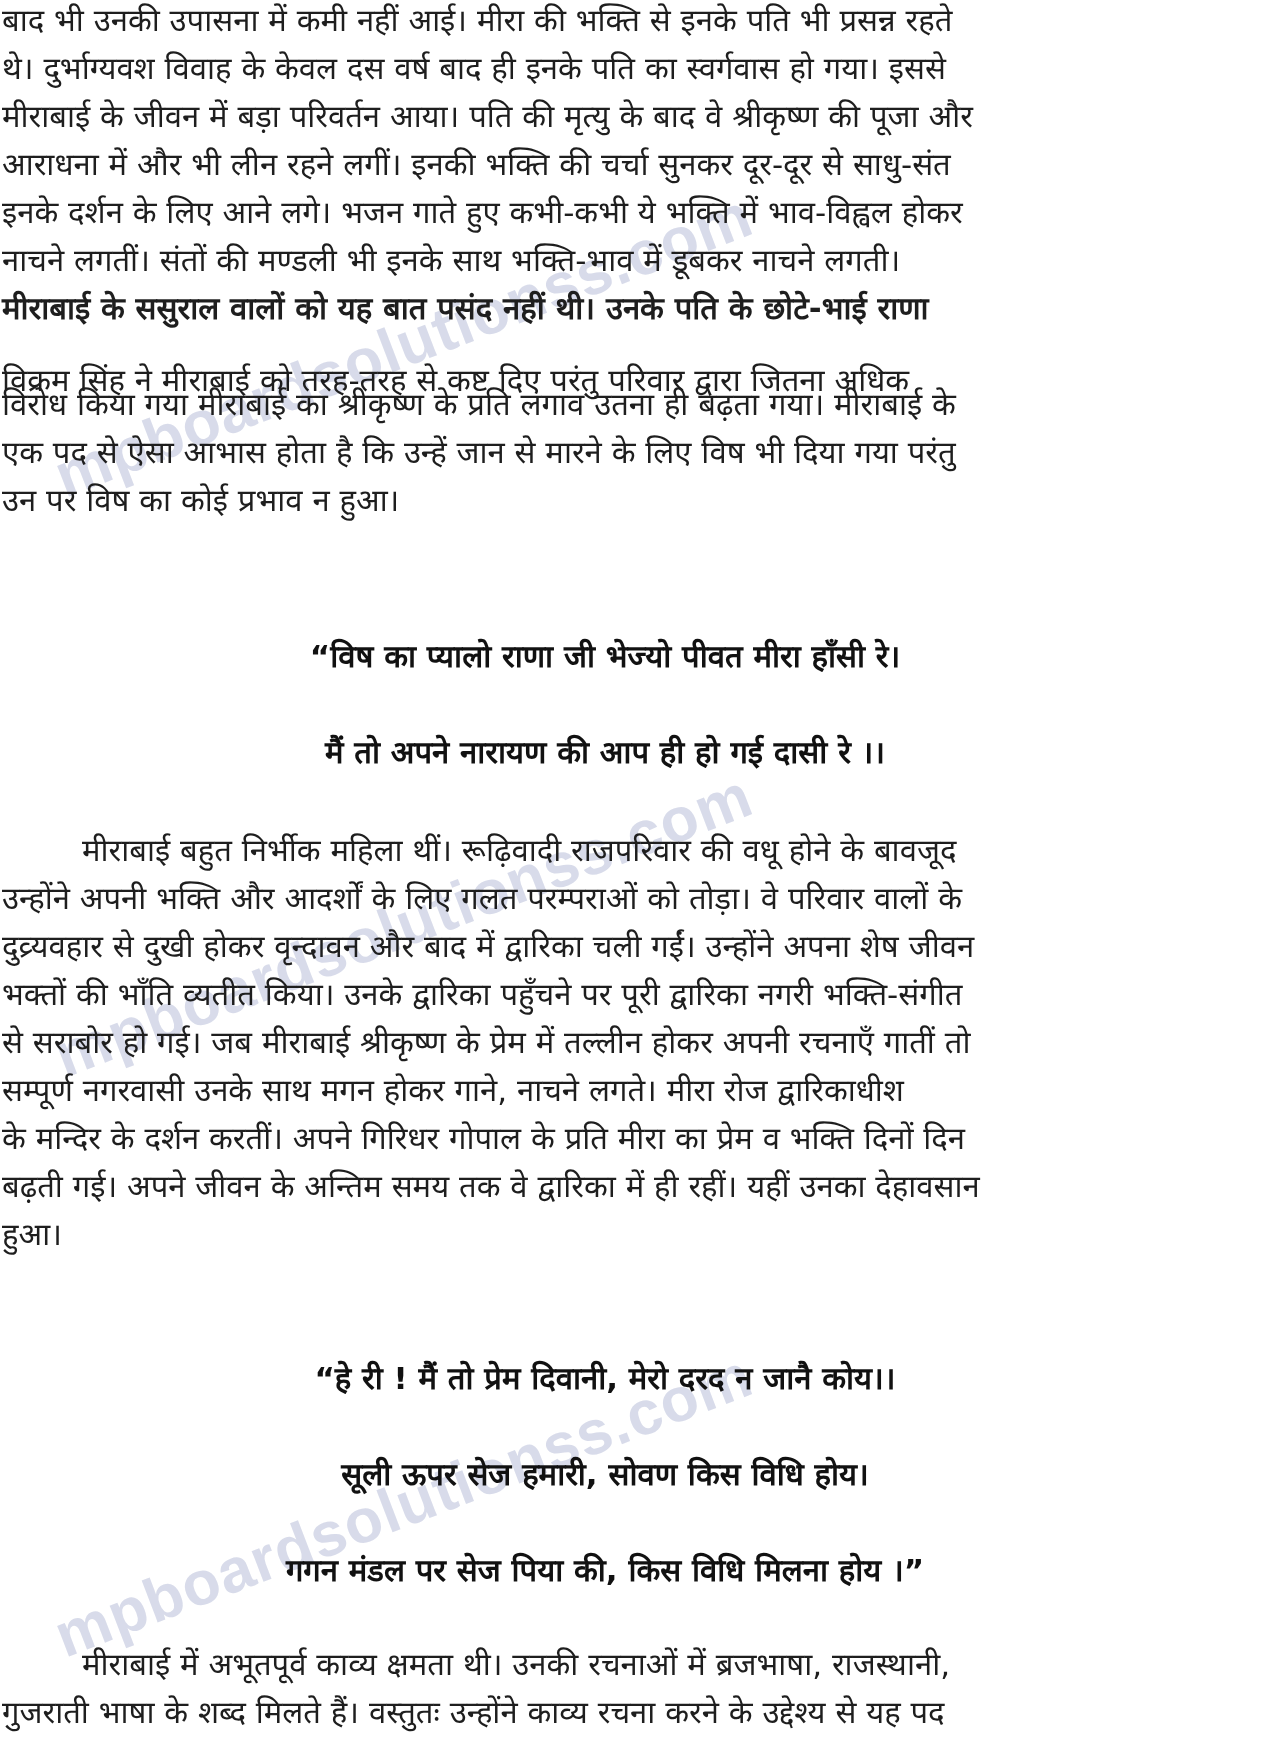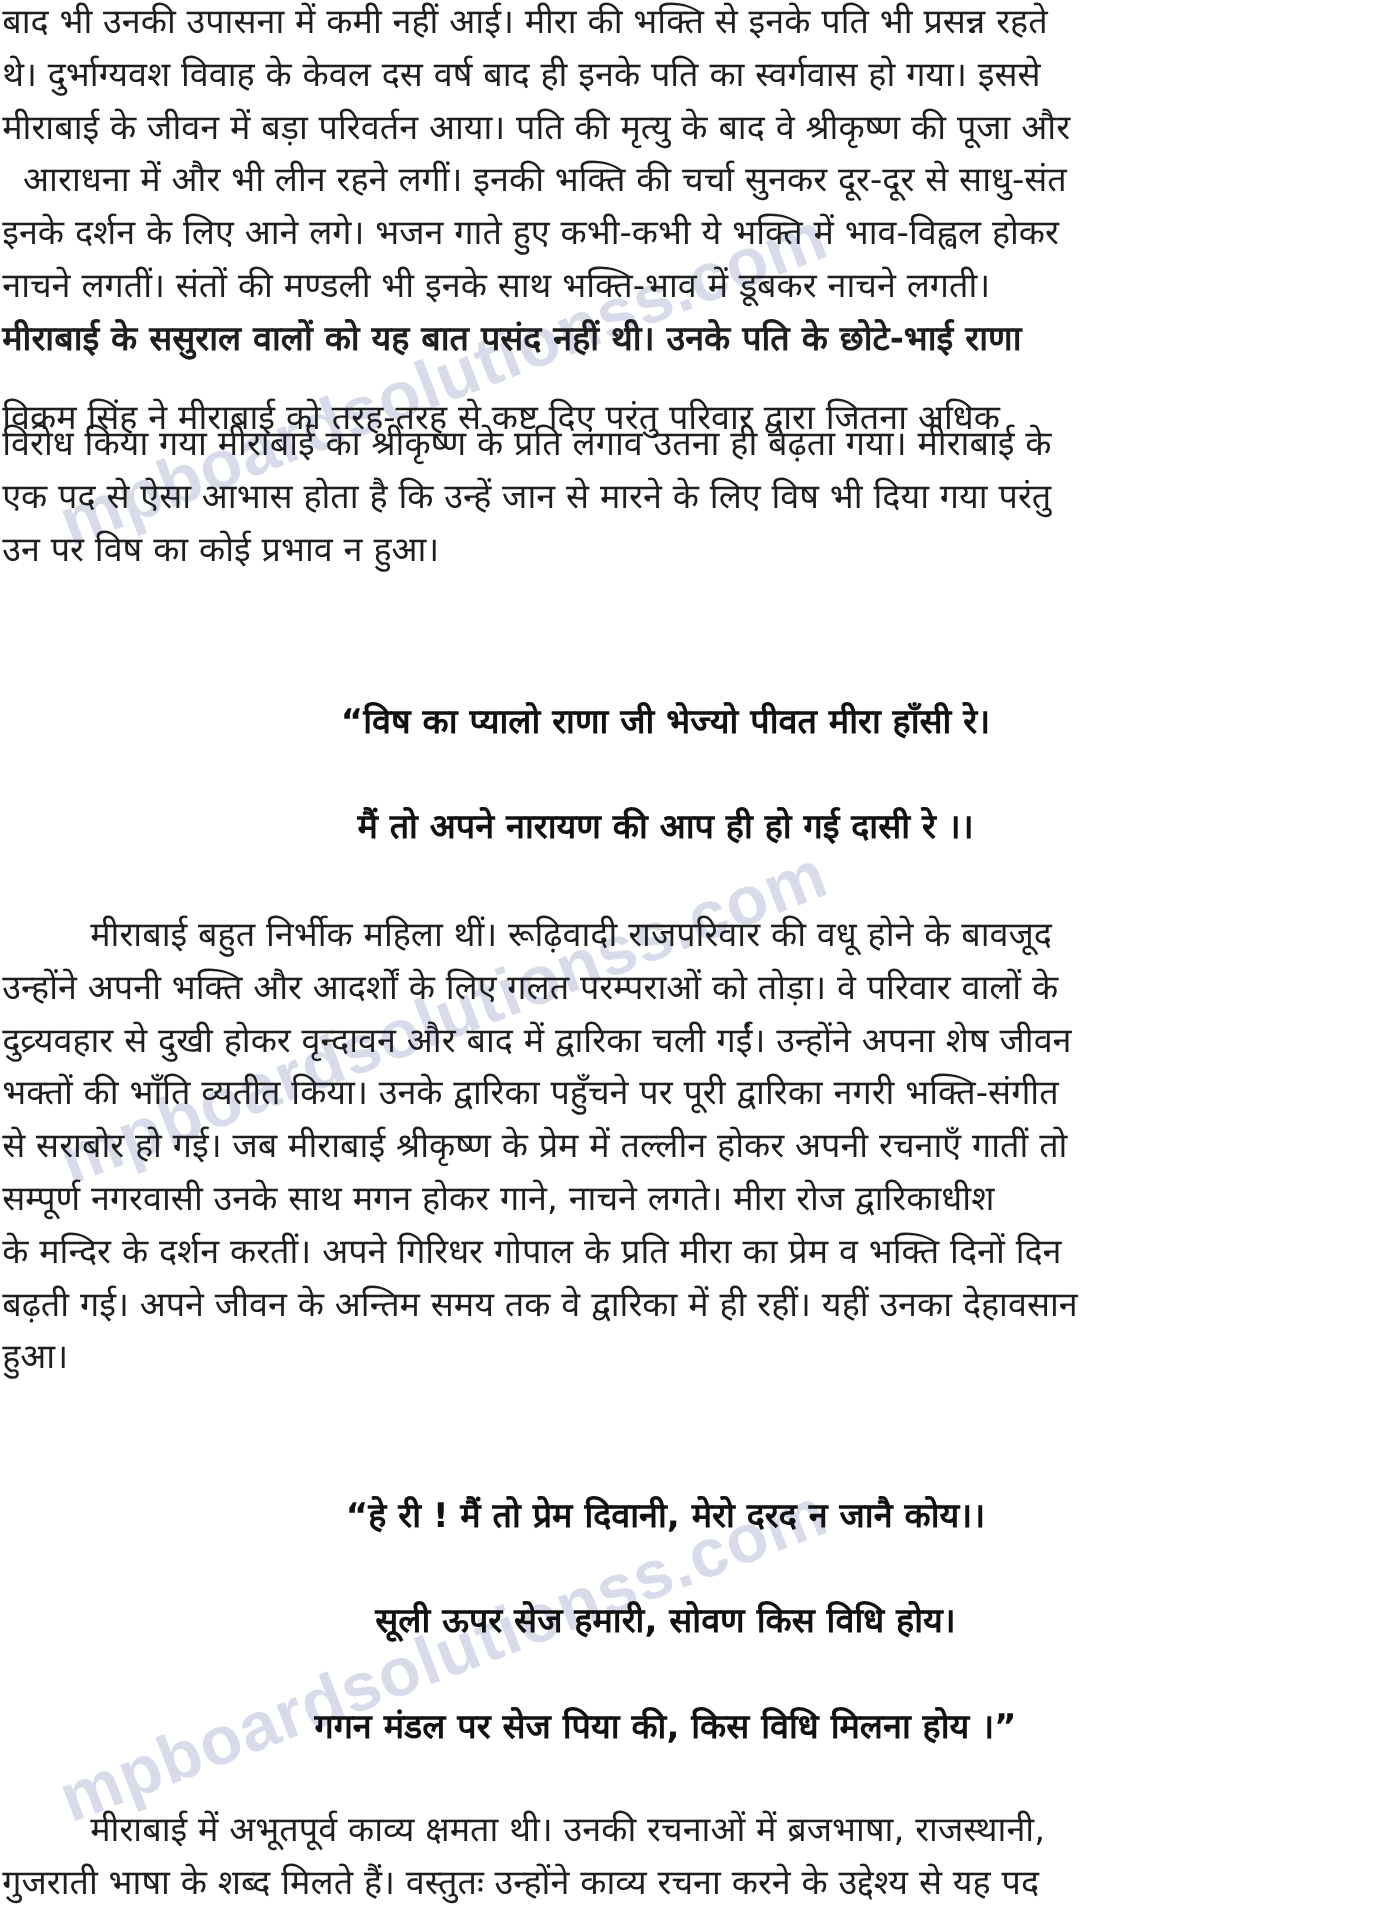--- a/index.html
+++ b/index.html
@@ -65,21 +65,21 @@
   <div class="watermark" style="left:70px; top:440px;">mpboardsolutionss.com</div>
   <div class="watermark" style="left:70px; top:1020px;">mpboardsolutionss.com</div>
   <div class="watermark" style="left:70px; top:1600px;">mpboardsolutionss.com</div>
 
   <div class="text-layer">
 
     <section>
       <div class="line" style="top:0px;">बाद भी उनकी उपासना में कमी नहीं आई। मीरा की भक्ति से इनके पति भी प्रसन्न रहते</div>
       <div class="line" style="top:48px;">थे। दुर्भाग्यवश विवाह के केवल दस वर्ष बाद ही इनके पति का स्वर्गवास हो गया। इससे</div>
       <div class="line" style="top:96px;">मीराबाई के जीवन में बड़ा परिवर्तन आया। पति की मृत्यु के बाद वे श्रीकृष्ण की पूजा और</div>
-      <div class="line" style="top:144px;margin-left:19px;">आराधना में और भी लीन रहने लगीं। इनकी भक्ति की चर्चा सुनकर दूर-दूर से साधु-संत</div>
+      <div class="line" style="top:144px;">आराधना में और भी लीन रहने लगीं। इनकी भक्ति की चर्चा सुनकर दूर-दूर से साधु-संत</div>
       <div class="line" style="top:192px;">इनके दर्शन के लिए आने लगे। भजन गाते हुए कभी-कभी ये भक्ति में भाव-विह्वल होकर</div>
       <div class="line" style="top:240px;text-align:center;">नाचने लगतीं। संतों की मण्डली भी इनके साथ भक्ति-भाव में डूबकर नाचने लगती।</div>
       <div class="line" style="top:288px;font-weight:bold;">मीराबाई के ससुराल वालों को यह बात पसंद नहीं थी। उनके पति के छोटे-भाई राणा</div>
       <div class="line" style="top:336px;margin-top:24px;">विक्रम सिंह ने मीराबाई को तरह-तरह से कष्ट दिए परंतु परिवार द्वारा जितना अधिक</div>
       <div class="line" style="top:384px;">विरोध किया गया मीराबाई का श्रीकृष्ण के प्रति लगाव उतना ही बढ़ता गया। मीराबाई के</div>
       <div class="line" style="top:432px;">एक पद से ऐसा आभास होता है कि उन्हें जान से मारने के लिए विष भी दिया गया परंतु</div>
       <div class="line" style="top:480px;">उन पर विष का कोई प्रभाव न हुआ।</div>
     </section>
 
     <section>

